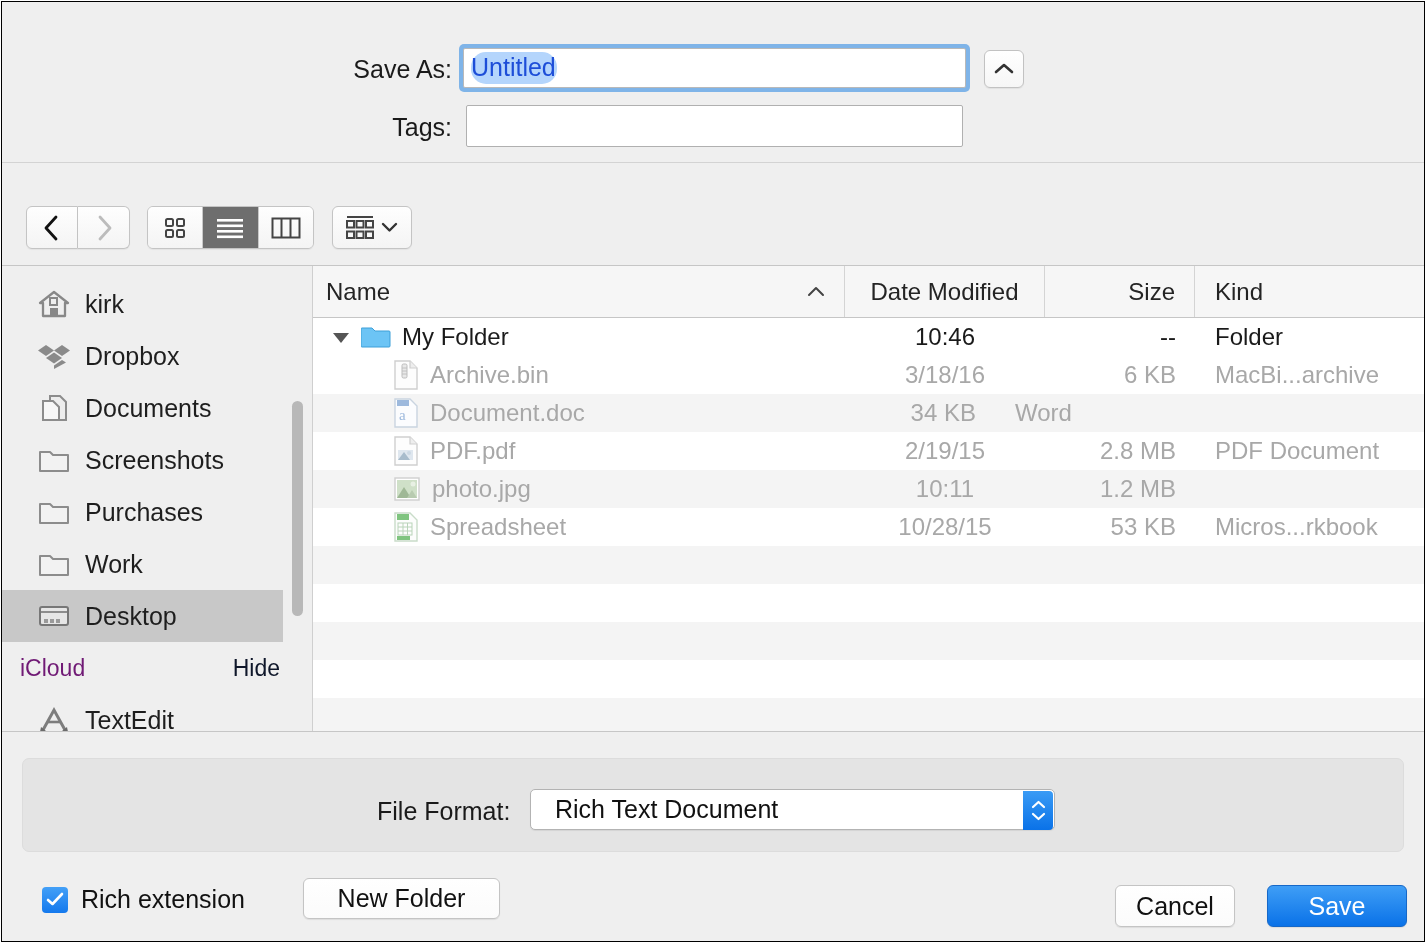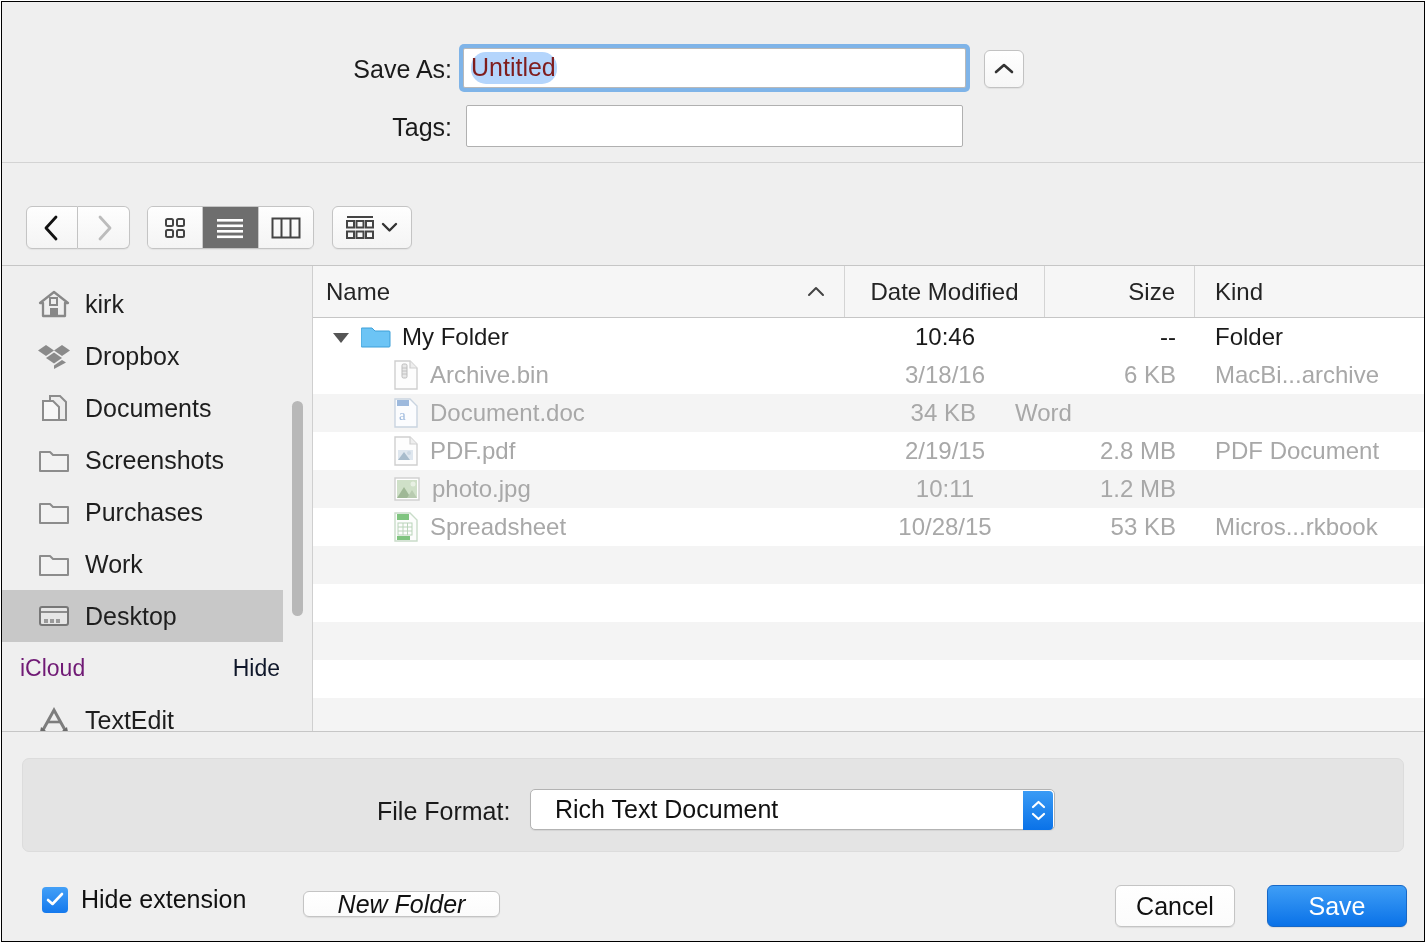--- a/index.html
+++ b/index.html
@@ -44,21 +44,21 @@
   .saveas-inner {
     width: 100%; height: 100%;
     background: #ffffff;
     border: 1px solid #b9b9b9;
     border-radius: 2px;
     display: flex; align-items: center;
     padding-left: 7px;
     overflow: hidden;
   }
   .saveas-text {
-    font-size: 25px; color: #7f1d1d;
+    font-size: 25px; color: #1d4ed8;
     background: #b4d5fc;
     padding: 1px 1px 2px 0;
     white-space: nowrap;
     border-radius: 15px;
   }
 
   .tags-field {
     position: absolute; left: 464px; top: 103px;
     width: 497px; height: 42px;
     background: #ffffff;
@@ -263,21 +263,21 @@
     border-radius: 6px;
     display: flex; align-items: center; justify-content: center;
     font-size: 25px;
     box-shadow: 0 1px 1px rgba(0,0,0,0.08);
   }
   .btn-white {
     background: linear-gradient(to bottom, #ffffff, #fbfbfb);
     border: 1px solid #c4c4c4;
     color: #111;
   }
-  .btn-newfolder { left: 301px; top: 29px; width: 197px; height: 26px; font-style: italic; }
+  .btn-newfolder { left: 301px; top: 16px; width: 197px; height: 41px; }
   .btn-cancel    { left: 1113px; top: 23px; width: 120px; height: 42px; }
   .btn-save {
     left: 1265px; top: 23px; width: 140px; height: 42px;
     background: linear-gradient(to bottom, #3f9ef6, #0a72e8);
     border: 1px solid #1668c8;
     color: #ffffff;
   }
 </style>
 </head>
 <body>
@@ -615,21 +615,21 @@
     </span>
   </div>
 
   <div class="bottombar">
     <div class="checkrow">
       <span class="checkbox">
         <svg width="18" height="15" viewBox="0 0 18 15">
           <polyline points="2,8 6.5,12 16,2" fill="none" stroke="#fff" stroke-width="2.6" stroke-linecap="round" stroke-linejoin="round"></polyline>
         </svg>
       </span>
-      <span class="check-label">Hide extension</span>
+      <span class="check-label">Rich extension</span>
     </div>
 
     <div class="btn btn-white btn-newfolder">New Folder</div>
     <div class="btn btn-white btn-cancel">Cancel</div>
     <div class="btn btn-save">Save</div>
   </div>
 
 </div>
 
 </body></html>

